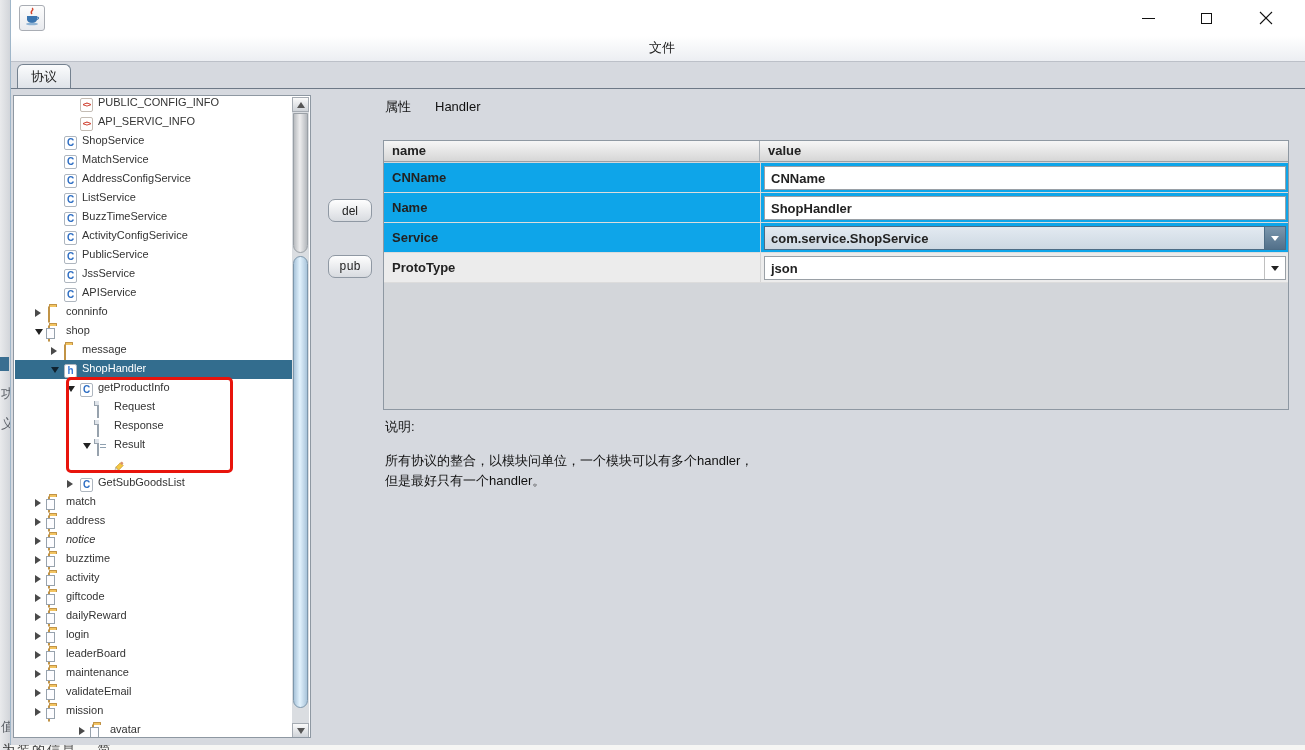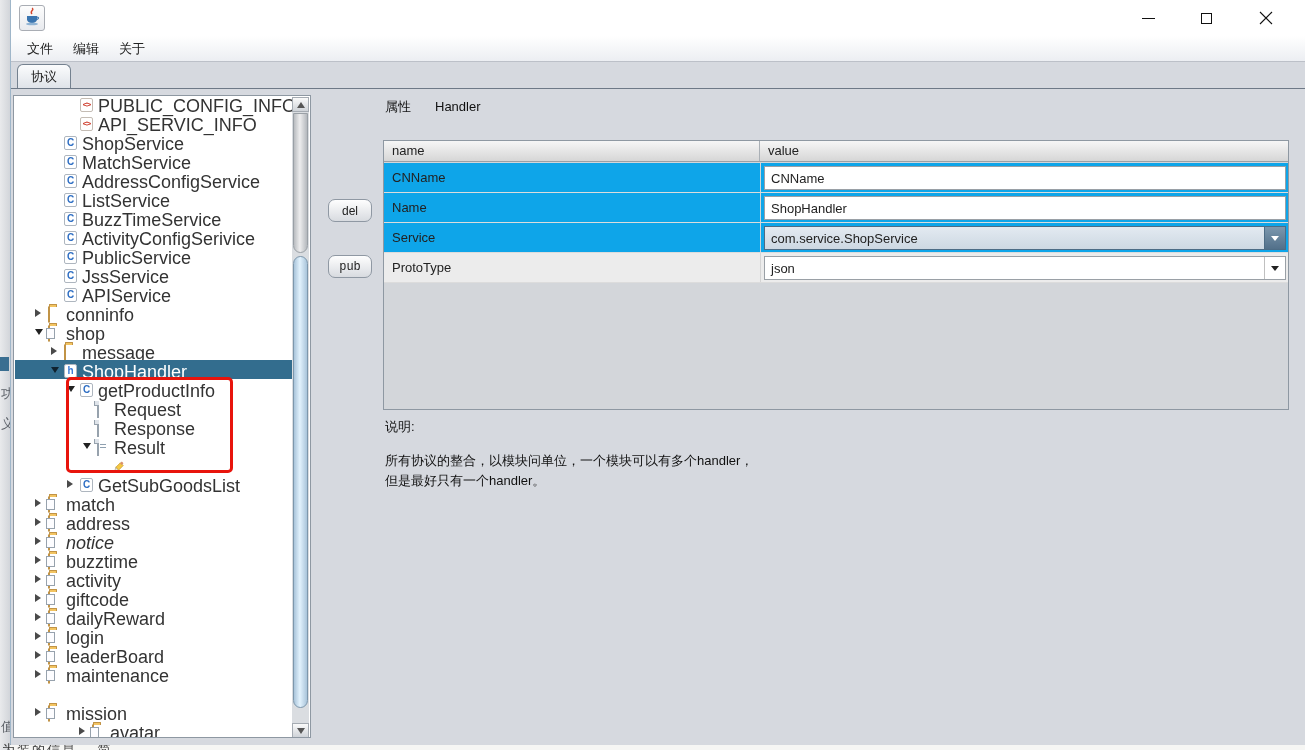--- a/index.html
+++ b/index.html
@@ -22,21 +22,21 @@
   #titlebar { position:absolute; left:0; top:0; width:100%; height:36px; background:#ffffff; }
   #app-icon { position:absolute; left:8px; top:5px; width:26px; height:26px;
               background:linear-gradient(#fdfdfd,#e8eaee); border:1px solid #a9adb4; border-radius:3px; cursor:default; }
   .win-ctl { position:absolute; top:0; width:58px; height:36px; display:flex; align-items:center; justify-content:center; }
   #btn-min { right:128px; } #btn-max { right:70px; } #btn-close { right:10px; }
   .glyph-min { width:13px; height:0; border-top:1px solid #111; display:block; }
   .glyph-max { width:11px; height:11px; border:1px solid #111; display:block; }
 
   #menubar { position:absolute; left:0; top:36px; width:100%; height:26px;
              background:linear-gradient(#ffffff,#eceef2); border-bottom:1px solid #bcc0c8;
-             display:flex; align-items:center; padding-left:8px; gap:4px; }
+             display:flex; align-items:center; padding-left:8px; gap:4px;flex-direction:column; }
   .menu-item { font-size:13px; color:#222; padding:3px 8px; }
 
   #tabbar { position:absolute; left:0; top:62px; width:100%; height:27px; background:#d6d9df; }
   .tab { position:absolute; left:6px; bottom:1px; height:24px; padding:5px 13px;
          background:linear-gradient(#fbfcfd,#dfe3e9); border:1px solid #74818f; border-bottom:none;
          border-radius:6px 6px 0 0; font-size:13px; color:#222; display:flex; align-items:center; }
   #tab-underline { position:absolute; left:0; top:88px; width:100%; height:0; border-top:1px solid #6e7987; }
 
   #content { position:absolute; left:0; top:89px; width:100%; height:656px; background:#d6d9df; }
 
@@ -45,21 +45,21 @@
                 background:#fff; border:1px solid #8e98a2; overflow:hidden; }
   #tree-rows { position:absolute; left:0; top:0; width:280px; height:100%; overflow:hidden; }
   .trow { position:absolute; left:1px; width:279px; height:19px; display:flex; align-items:center;
           font-size:13px; color:#333; white-space:nowrap; }
   .trow.sel { background:#336d8e; color:#fff; }
   .t-arrow { position:absolute; width:0; height:0; }
   .t-arrow.col { border-left:6px solid #4a4a4a; border-top:4px solid transparent; border-bottom:4px solid transparent; }
   .t-arrow.exp { border-top:6px solid #222; border-left:4px solid transparent; border-right:4px solid transparent; }
   .trow.sel .t-arrow.exp { border-top-color:#10222e; }
   .ticon { position:absolute; top:2px; width:14px; height:14px; }
-  .tlabel { position:absolute; top:2px; font-size:18px; }
+  .tlabel { position:absolute; top:2px; font-size:11px; }
 
   
   .ic-class { width:13px; height:14px; background:#fff; border:1px solid #aeb6bf; border-radius:2px;
               color:#2f6fc4; font-size:10px; font-weight:bold; text-align:center; line-height:12px; }
   .ic-xml { width:13px; height:14px; background:#fff; border:1px solid #c4bcb4; border-radius:2px;
             color:#cc3322; font-size:8px; font-weight:bold; text-align:center; line-height:12px; letter-spacing:-1px; }
   .ic-handler { width:13px; height:14px; background:#fff; border:1px solid #aeb6bf; border-radius:2px;
                 color:#3a7bd5; font-size:10px; font-weight:bold; text-align:center; line-height:12px; }
   .ic-folder { width:15px; height:11px; margin-top:2px; background:linear-gradient(#ffe9a2,#f2c462);
                border:1px solid #c19346; border-radius:1px; position:relative; }
@@ -94,21 +94,21 @@
   .side-btn { position:absolute; left:317px; width:44px; height:23px; border-radius:7px;
               border:1px solid #8f98a3; background:linear-gradient(#fefefe,#d8dbe0);
               font-size:12px; color:#222; font-family:"Liberation Sans",sans-serif; }
   #btn-del { top:110px; } #btn-pub { top:166px;font-family:Liberation Mono, monospace; }
 
   
   #props-label-row { position:absolute; left:374px; top:9px; font-size:13px; color:#111; }
   #props-label-row span { margin-right:24px; }
 
   #prop-table { position:absolute; left:372px; top:51px; width:906px; height:270px;
-                border:1px solid #8e98a2; background:#d3d6da; overflow:hidden; }
+                border:1px solid #8e98a2; background:#d3d6da; overflow:hidden;font-weight:bold; }
   .thead { position:absolute; left:0; top:0; width:100%; height:21px;
            background:linear-gradient(#f6f6f6,#d6d6d6); border-bottom:1px solid #9aa0a6; display:flex; }
   .th { font-size:13px; color:#222; padding:2px 8px; }
   .th.name { width:376px; border-right:1px solid #aab0b6; }
   .prow { position:absolute; left:0; width:100%; height:30px; background:#0ea5e9; border-bottom:1px solid #dcdcdc; }
   .prow.alt { background:#ececec; }
   .prow .pname { position:absolute; left:8px; top:7px; font-size:13px; color:#222; }
   .prow .pdiv { position:absolute; left:376px; top:0; width:0; height:100%; border-left:1px solid #d4d4d4; }
   .pwidget { position:absolute; left:380px; top:3px; width:522px; height:24px; font-size:13px; color:#222; }
   .w-text { background:#fff; border:1px solid #9aa0a6; display:flex; align-items:center; padding-left:6px; }
@@ -343,20 +343,25 @@
             <div class="trow" style="top: 549px;">
               <span class="t-arrow col" style="left:20px;top:6px"></span>
               <span style="position:absolute;left:33px;top:2px;width:16px;height:15px"><span class="ticon ic-folder ic-pkg"></span></span>
               <span class="tlabel" style="left:51px">leaderBoard</span>
             </div>
             <div class="trow" style="top: 568px;">
               <span class="t-arrow col" style="left:20px;top:6px"></span>
               <span style="position:absolute;left:33px;top:2px;width:16px;height:15px"><span class="ticon ic-folder ic-pkg"></span></span>
               <span class="tlabel" style="left:51px">maintenance</span>
             </div>
+            <div class="trow" style="top: 587px;">
+              <span class="t-arrow col" style="left:20px;top:6px"></span>
+              <span style="position:absolute;left:33px;top:2px;width:16px;height:15px"><span class="ticon ic-folder ic-pkg"></span></span>
+              <span class="tlabel" style="left:51px">validateEmail</span>
+            </div>
             <div class="trow" style="top: 606px;">
               <span class="t-arrow col" style="left:20px;top:6px"></span>
               <span style="position:absolute;left:33px;top:2px;width:16px;height:15px"><span class="ticon ic-folder ic-pkg"></span></span>
               <span class="tlabel" style="left:51px">mission</span>
             </div>
             <div class="trow" style="top: 625px; margin-left: 44px;">
               <span class="t-arrow col" style="left:20px;top:6px"></span>
               <span style="position:absolute;left:33px;top:2px;width:16px;height:15px"><span class="ticon ic-folder ic-pkg"></span></span>
               <span class="tlabel" style="left:51px">avatar</span>
             </div>

